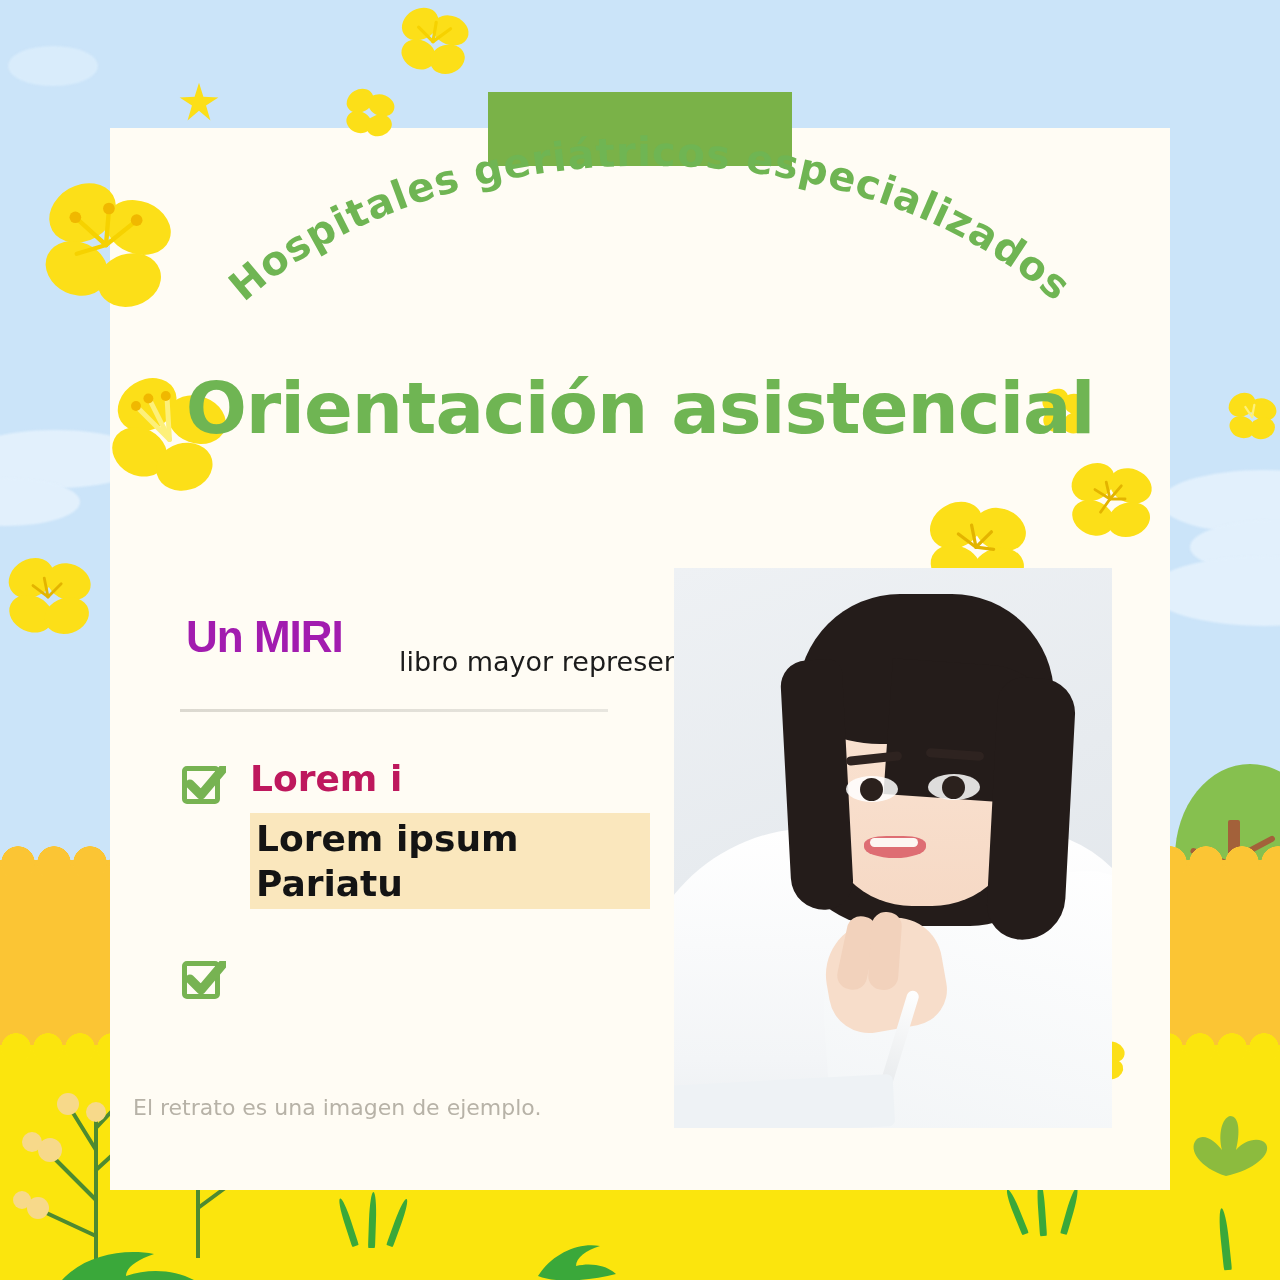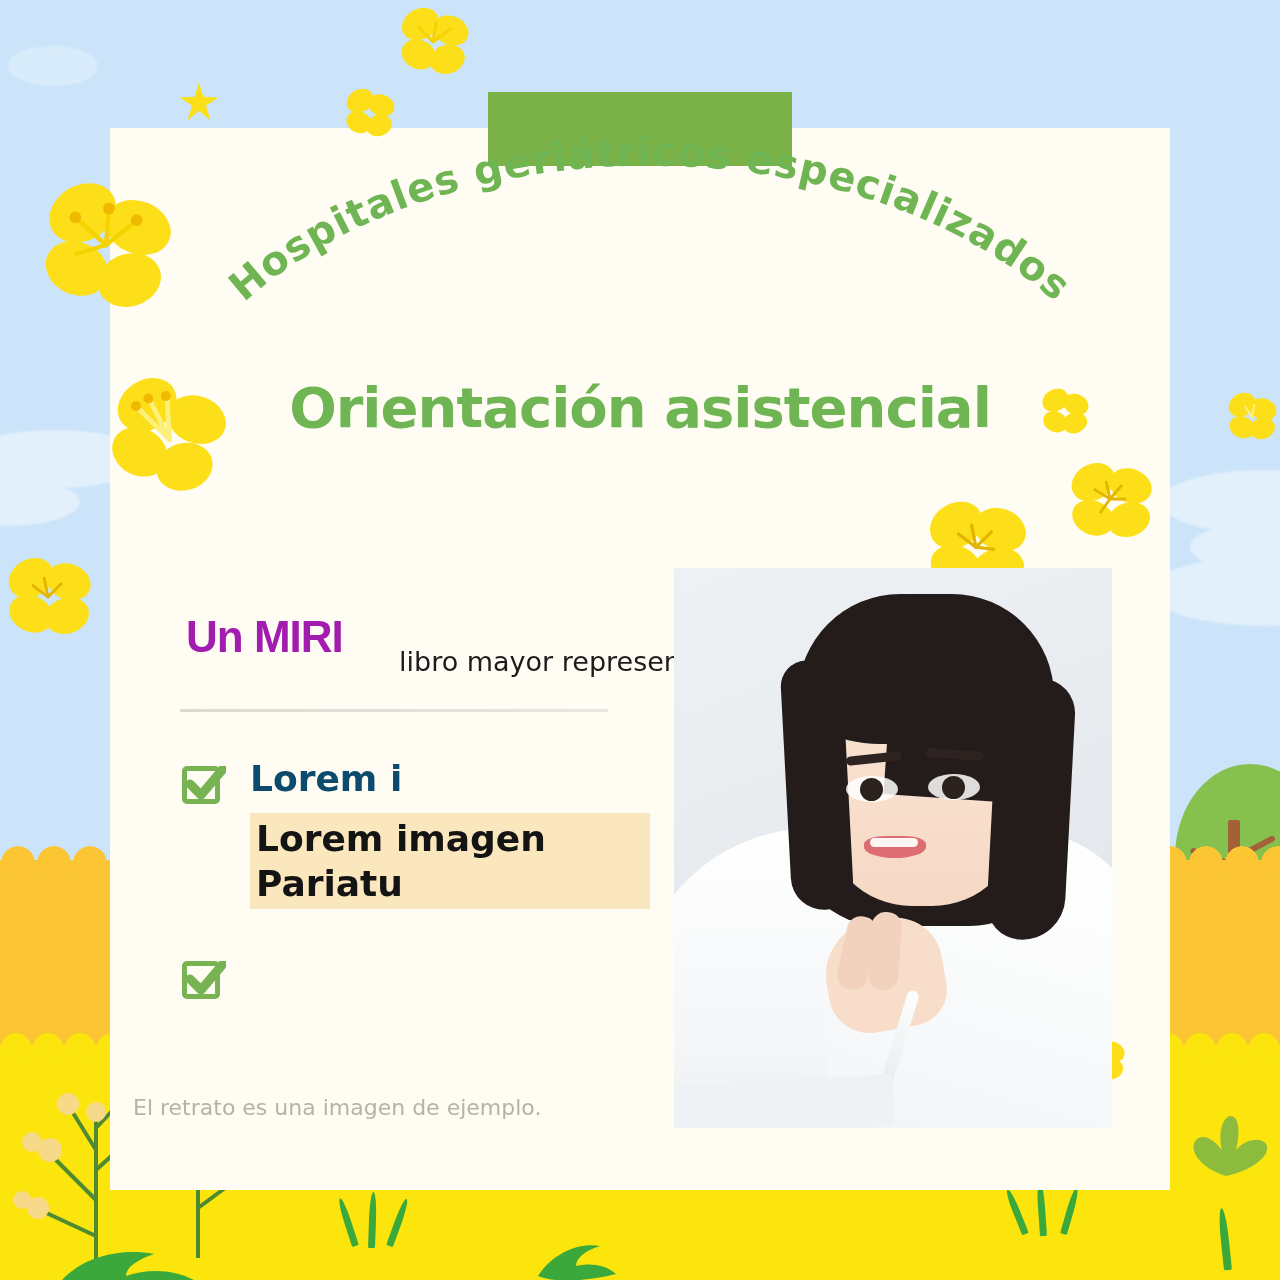--- a/index.html
+++ b/index.html
@@ -61,23 +61,23 @@
   
   .arc-wrap{ position:absolute; left:170px; top:265px; width:960px; height:120px; }
   .arc-wrap svg{ width:100%; height:100%; overflow:visible; }
   .arc-text{
     font-family:"DejaVu Sans", sans-serif;
     font-size:40px; font-weight:bold; fill:#6fb553;
     letter-spacing:1px;
   }
 
   .main-title{
-    position:absolute; left:0; top:380px; width:1280px; text-align:center;
+    position:absolute; left:0; top:372px; width:1280px; text-align:center;
     font-family:"DejaVu Sans", sans-serif;
-    font-size:56px; font-weight:bold; color:#6fb553;
+    font-size:72px; font-weight:bold; color:#6fb553;
     letter-spacing:-1px; line-height:1;
   }
 
   
   .lede{ position:absolute; left:186px; top:615px; width:470px; height:80px; }
   .lede-big{
     position:absolute; left:0; top:0;
     font-family:Liberation Sans, sans-serif;
     font-size:44px; font-weight:bold; color:#a21caf; letter-spacing:-1px;
     line-height:1;
@@ -100,21 +100,21 @@
   .cbox-sq{
     position:absolute; left:2px; top:6px; width:38px; height:38px;
     border:5px solid #77b352; border-radius:5px; background:transparent;
   }
   .cbox-tick{
     position:absolute; left:6px; top:6px; width:40px; height:34px;
   }
   .check-head{
     margin-left:70px;
     font-family:"DejaVu Sans", sans-serif;
-    font-size:36px; font-weight:bold; color:#0c4a6e; line-height:1.25;
+    font-size:36px; font-weight:bold; color:#be185d; line-height:1.25;
   }
   .check-sub{
     display:inline-block; margin-left:70px; margin-top:12px;
     background:#fae7bd; padding:3px 6px;
     font-family:"DejaVu Sans", sans-serif;
     font-size:36px; font-weight:bold; color:#141414; line-height:1.25;
   }
 
   .caption{
     position:absolute; left:133px; top:1095px;
@@ -463,21 +463,21 @@
 <div class="checks">
 
   <div class="check-group">
     <div class="cbox">
       <div class="cbox-sq"></div>
       <svg class="cbox-tick" viewBox="0 0 40 34">
         <path d="M4 18 L15 29 L37 3" stroke="#77b352" stroke-width="9" fill="none" stroke-linecap="round" stroke-linejoin="round"></path>
       </svg>
     </div>
     <div class="check-head">Lorem i</div>
-    <div class="check-sub">Lorem imagen Pariatu</div>
+    <div class="check-sub">Lorem ipsum Pariatu</div>
   </div>
 
   <div class="check-group">
     <div class="cbox">
       <div class="cbox-sq"></div>
       <svg class="cbox-tick" viewBox="0 0 40 34">
         <path d="M4 18 L15 29 L37 3" stroke="#77b352" stroke-width="9" fill="none" stroke-linecap="round" stroke-linejoin="round"></path>
       </svg>
     </div>
   </div>

